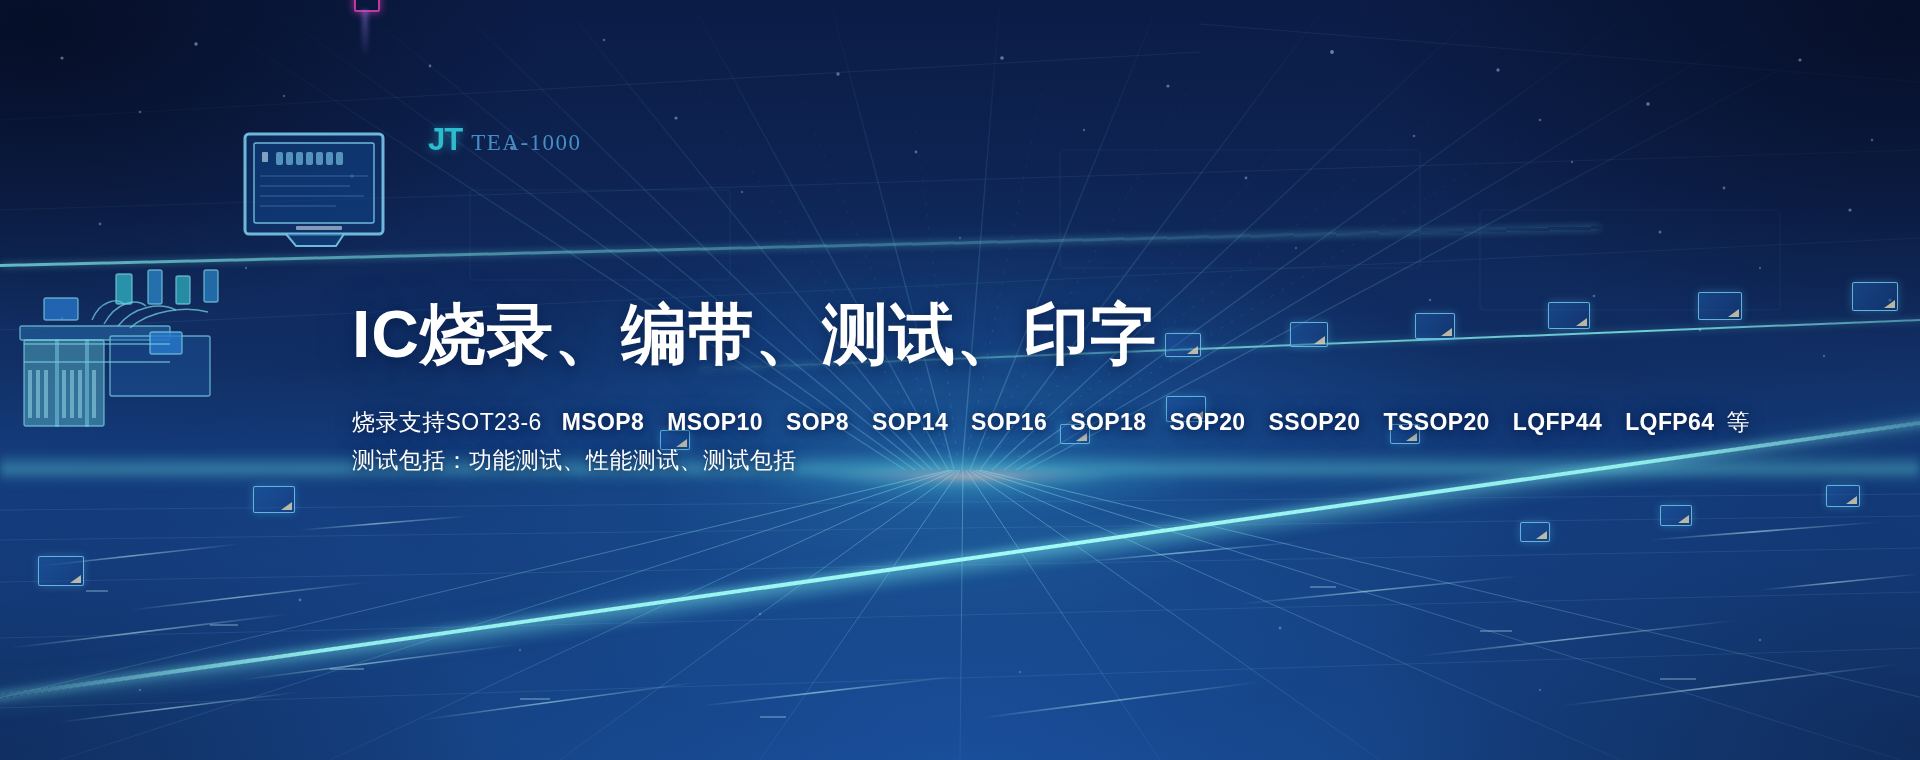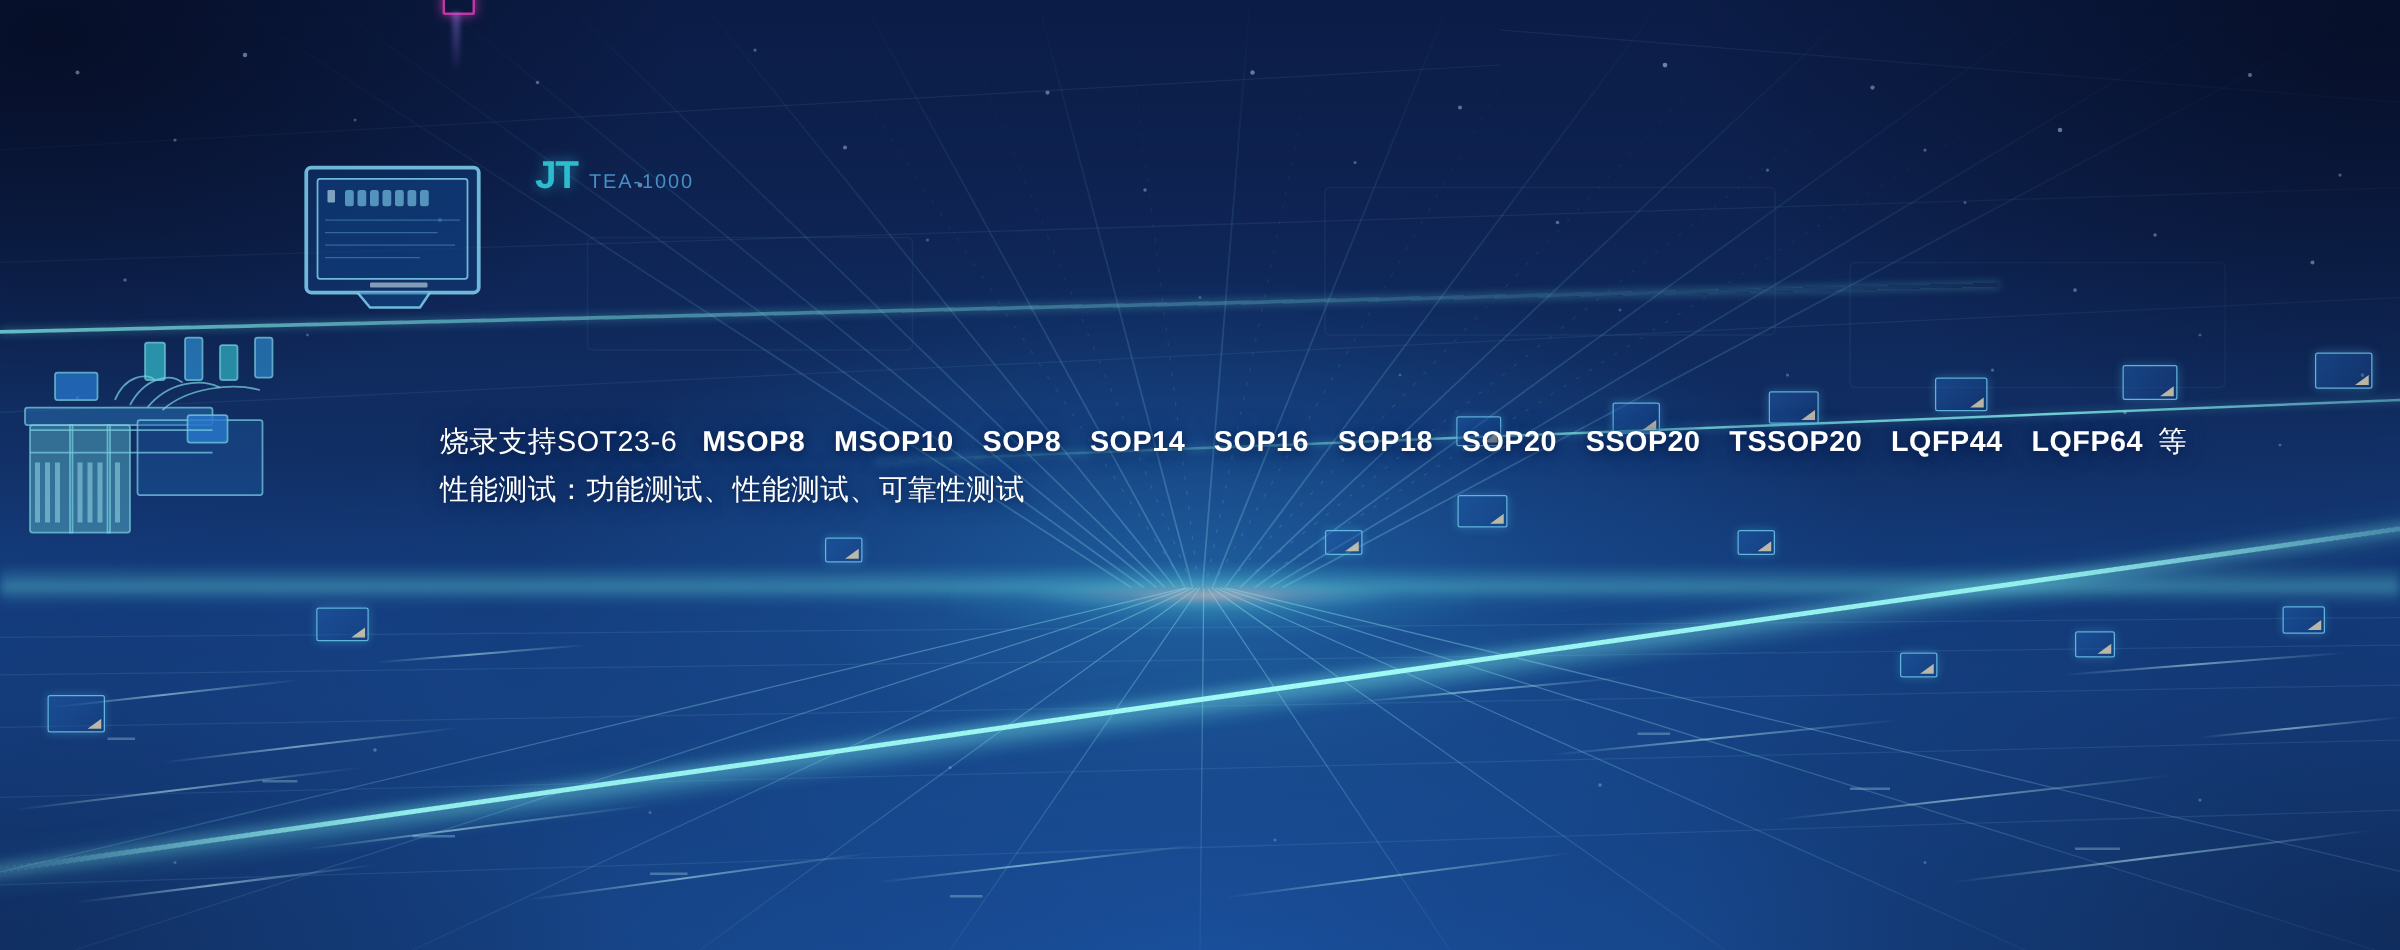--- a/index.html
+++ b/index.html
@@ -172,24 +172,24 @@
   }
   .brand-mark {
     font-size: 31px;
     font-weight: bold;
     color: #2fc4d6;
     letter-spacing: -1px;
     font-family: "Liberation Sans", sans-serif;
     text-shadow: 0 0 10px rgba(55,200,220,0.55);
   }
   .brand-model {
-    font-size: 16px;
+    font-size: 23px;
     color: #4f9fd6;
     letter-spacing: 1.5px;
-    font-family: Liberation Sans, sans-serif;
+    font-family: Liberation Serif, serif;
     opacity: 0.92;
   }
 
   
   .top-marker {
     position: absolute;
     left: 354px;
     top: -6px;
     width: 26px;
     height: 18px;
@@ -528,26 +528,27 @@
 
   <div class="top-marker"></div>
   <div class="top-marker-beam"></div>
 
   <div class="brand">
     <span class="brand-mark">JT</span>
     <span class="brand-model">TEA-1000</span>
   </div>
 
   <div class="content">
+    <h1 class="headline">IC烧录、编带、测试、印字</h1>
 
     <div class="subs">
 
       <div class="sub-line">
         <span class="pkg-lead">烧录支持SOT23-6</span><span class="pkg-list" id="package-list"><span class="pkg">MSOP8</span><span class="pkg">MSOP10</span><span class="pkg">SOP8</span><span class="pkg">SOP14</span><span class="pkg">SOP16</span><span class="pkg">SOP18</span><span class="pkg">SOP20</span><span class="pkg">SSOP20</span><span class="pkg">TSSOP20</span><span class="pkg">LQFP44</span><span class="pkg">LQFP64</span></span><span class="pkg-tail">等</span>
       </div>
 
-      <div class="sub-line">性能测试：功能测试、性能测试、可靠性测试</div>
+      <div class="sub-line">测试包括：功能测试、性能测试、测试包括</div>
 
 
     </div>
   </div>
 
 </div>
 
 </body></html>

